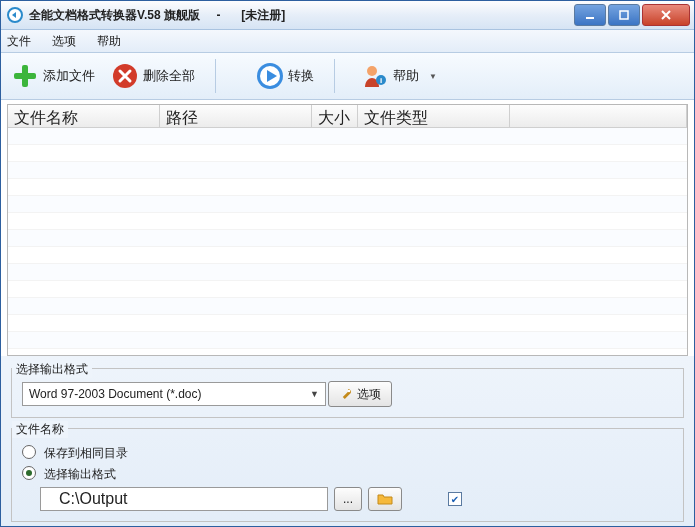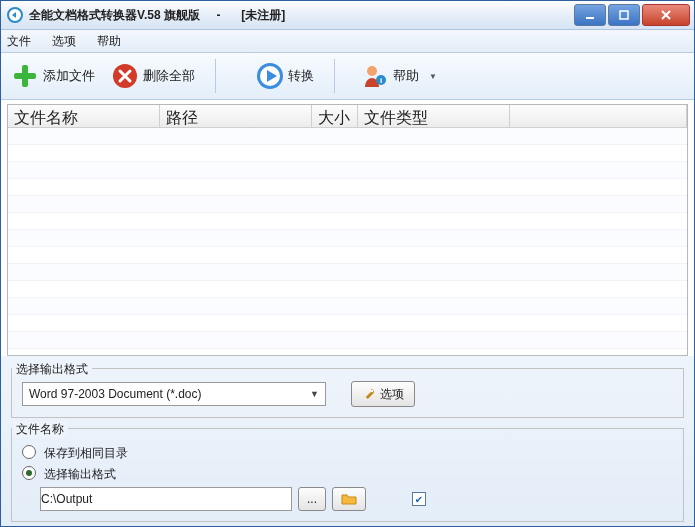--- a/index.html
+++ b/index.html
@@ -26,31 +26,31 @@
   .thead{display:flex;height:22px;background:linear-gradient(#fdfdfd,#ececec);border-bottom:1px solid #cfcfcf;}
   .th{border-right:1px solid #cfcfcf;padding:3px 6px;box-sizing:border-box;font-size:16px;color:#222;overflow:hidden;white-space:nowrap;}
   .tbody{height:226px;overflow:auto;}
   .row{height:16px;border-bottom:1px solid #f3f3f3;}
   .row:nth-child(odd){background:#fafcff;}
   
   .group{margin:10px 10px 4px 10px;border:1px solid #c3c3c3;position:relative;padding:12px 10px 10px 10px;}
   .group .legend{position:absolute;top:-8px;left:0;background:linear-gradient(#eef4fb,#eef4fb);padding:0 4px;font-size:12px;}
   .lower{background:linear-gradient(#eef4fb,#e3edf8);padding-top:2px;padding-bottom:6px;}
   
-  .fmt-row{display:flex;align-items:center;gap:25px;}
+  .fmt-row{display:flex;align-items:center;gap:2px;}
   .combo{flex:0 0 290px;height:22px;border:1px solid #9a9a9a;background:#fff;display:flex;align-items:center;padding:0 6px;justify-content:space-between;}
   .combo .arrow{font-size:9px;color:#444;}
   .btn{height:24px;border:1px solid #8a8a8a;border-radius:3px;background:linear-gradient(#fdfdfd,#e4e4e4);padding:0 10px;display:flex;align-items:center;gap:4px;font-size:12px;}
   .btn.small{padding:0 8px;height:22px;}
   
   .out-row{display:flex;align-items:flex-start;gap:8px;margin:4px 0;}
   .radio{width:12px;height:12px;border:1px solid #666;border-radius:50%;display:inline-flex;align-items:center;justify-content:center;background:#fff;}
   .radio.sel::after{content:"";width:6px;height:6px;background:#2d6b2d;border-radius:50%;}
   .path-row{display:flex;align-items:center;gap:6px;margin-top:4px;margin-left:18px;}
-  .path-input{flex:0 0 250px;height:20px;border:1px solid #9a9a9a;background:#fff;padding:1px 0;font-size:12px;display:flex;align-items:center;}
+  .path-input{flex:0 0 250px;height:20px;border:1px solid #9a9a9a;background:#fff;padding:1px 18px;font-size:16px;display:flex;align-items:center;}
   .chk{display:flex;align-items:center;gap:4px;margin-left:40px;}
   .chk .box{width:12px;height:12px;border:1px solid #5a7aa0;background:#fff;display:flex;align-items:center;justify-content:center;font-size:10px;color:#1a5fb4;}
   svg{display:block;}
 </style>
 </head>
 <body>
 
 <div class="window">
 
   <div class="titlebar">

